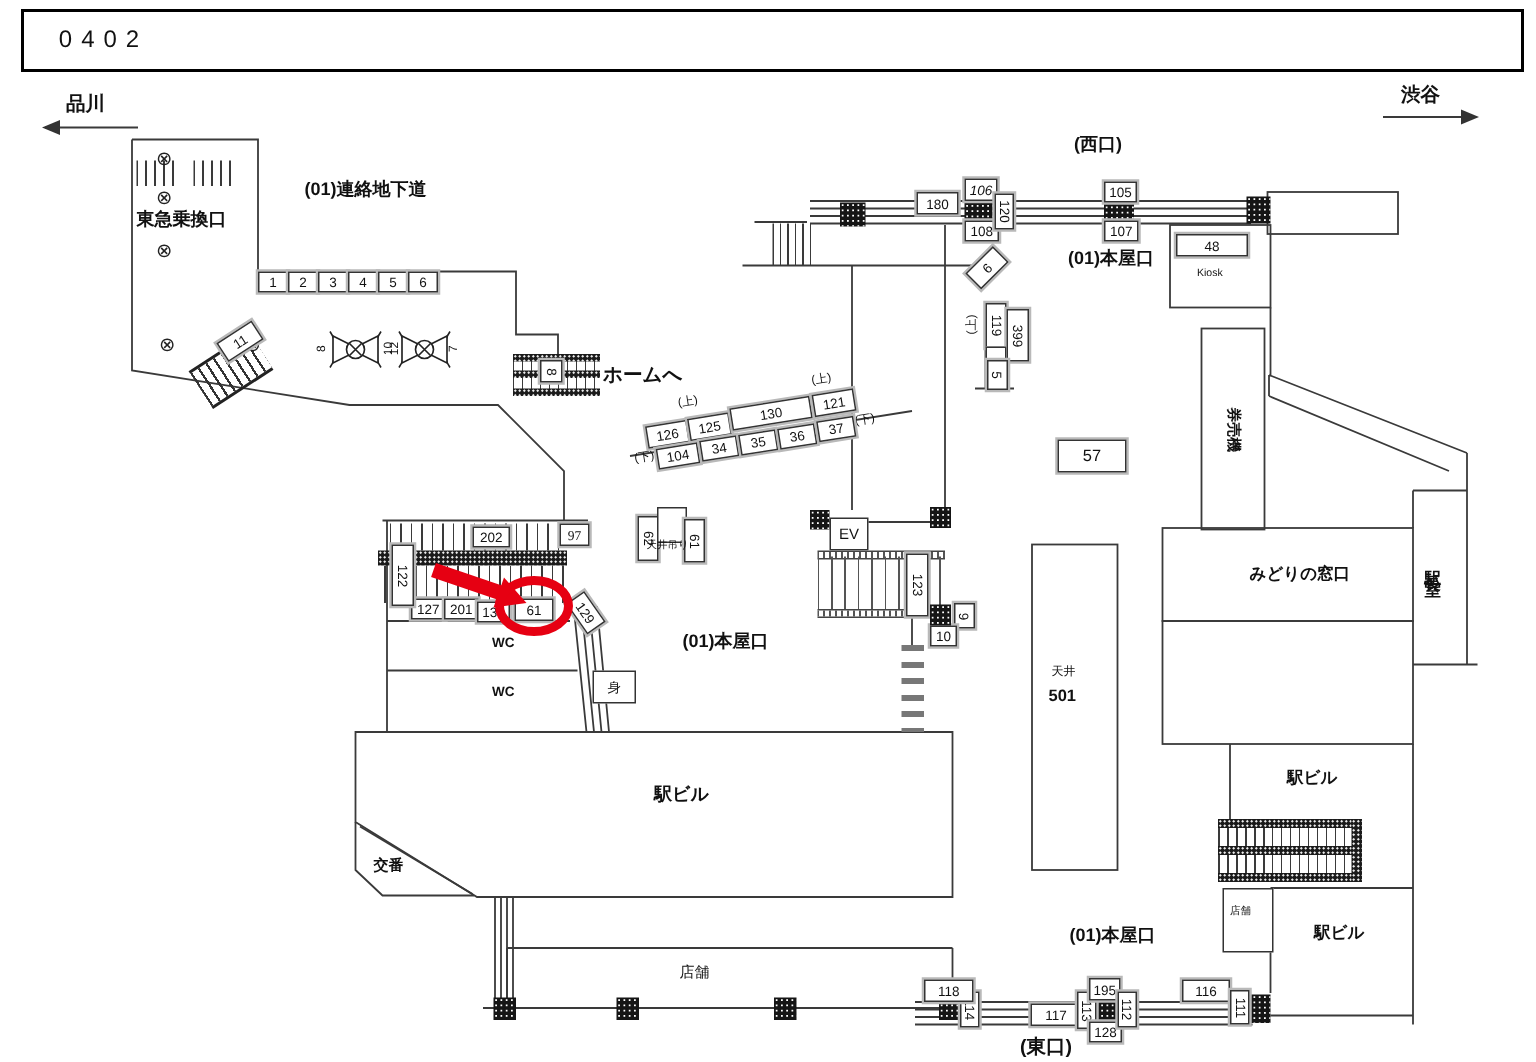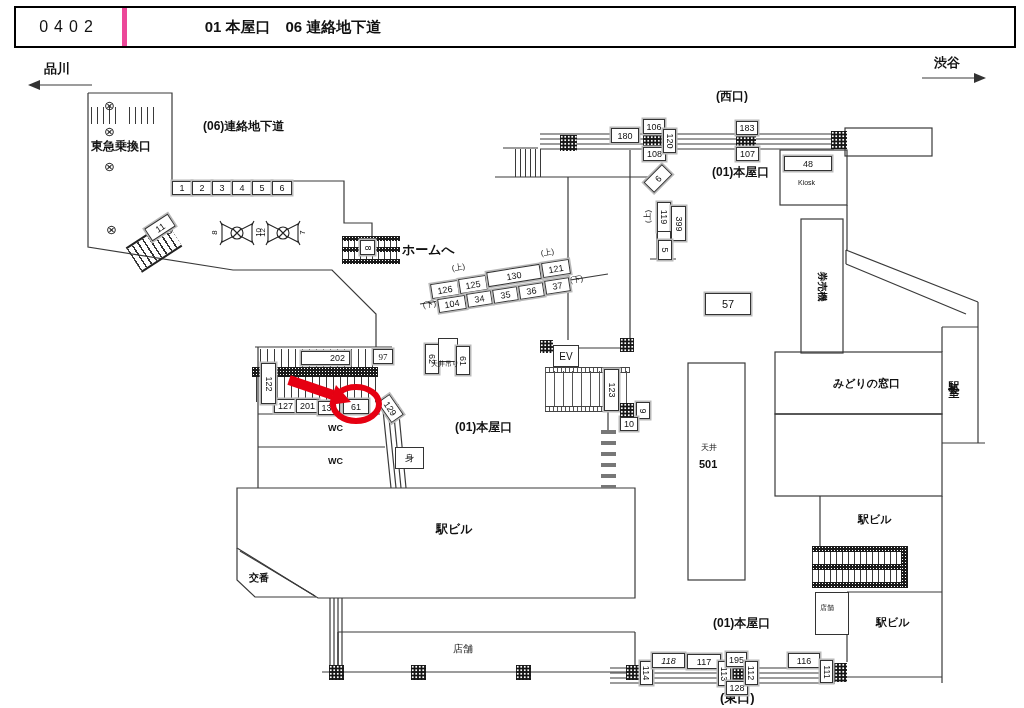--- a/index.html
+++ b/index.html
@@ -39,21 +39,20 @@
   .stairs11{position:absolute;z-index:5;border-top:2px solid #222;border-bottom:2px solid #222;
         background-image:repeating-linear-gradient(90deg,#333 0 1.5px,transparent 1.5px 6px);}
 </style>
 </head>
 <body>
 
 <div id="page">
 
   <div class="hdr">
     <div class="cell" style="width:106px;font-size:16px;letter-spacing:6px;">0402</div>
-    <div class="cell" style="width:332px;font-size:15px;font-weight:bold;">01 本屋口　06 連絡地下道</div>
   </div>
 
   <svg class="layer" width="1024" height="708" viewBox="0 0 1024 708">
     <g stroke="#3a3a3a" stroke-width="1.2" fill="none">
 
       <path d="M88,93 H172 V181 H302 M302,181 H344 V223 H372 V238"></path>
       <path d="M88,93 V247 L233,270 H332 L376,314 V347"></path>
       <path d="M255,347 H392 M258,347 V488 M258,414 H380 M258,447 H385"></path>
       <path d="M420,304 L608,274"></path>
 
@@ -108,21 +107,21 @@
       <path d="M268,224 L280,230 L280,236 L268,242 Z"></path>
         <path d="M298,224 L286,230 L286,236 L298,242 Z"></path>
       <circle cx="283" cy="233" r="6"></circle>
         <path d="M279,229 L287,237 M287,229 L279,237"></path>
     </g>
   </svg>
 
   <div class="lbl b" style="left:44px;top:62px;font-size:13px;">品川</div>
   <div class="lbl b" style="left:934px;top:56px;font-size:13px;">渋谷</div>
 
-  <div class="lbl b" style="left:203px;top:120px;font-size:12px;">(06)連絡地下道</div>
+  <div class="lbl b" style="left:203px;top:120px;font-size:12px;">(01)連絡地下道</div>
   <div class="lbl b" style="left:91px;top:140px;font-size:12px;">東急乗換口</div>
   <div class="lbl b" style="left:716px;top:90px;font-size:12px;">(西口)</div>
   <div class="lbl b" style="left:712px;top:166px;font-size:12px;">(01)本屋口</div>
   <div class="lbl" style="left:798px;top:179px;font-size:7px;">Kiosk</div>
   <div class="lbl" style="left:801px;top:219px;width:42px;height:134px;display:flex;align-items:center;justify-content:center;">
     <span class="vtxt" style="font-size:10px;font-weight:bold;">券売機</span>
   </div>
   <div class="lbl b" style="left:402px;top:243px;font-size:13px;">ホームへ</div>
   <div class="lbl" style="left:452px;top:264px;font-size:8px;transform:rotate(-9deg);">(上)</div>
   <div class="lbl" style="left:423px;top:301px;font-size:8px;transform:rotate(-9deg);">(下)</div>
@@ -137,21 +136,21 @@
   <div class="lbl b" style="left:948px;top:372px;font-size:11px;writing-mode:vertical-rl;letter-spacing:3px;">駅長室</div>
   <div class="lbl" style="left:701px;top:444px;font-size:8px;">天井</div>
   <div class="lbl b" style="left:699px;top:458px;font-size:11px;">501</div>
   <div class="lbl b" style="left:858px;top:513px;font-size:11px;">駅ビル</div>
   <div class="lbl b" style="left:876px;top:616px;font-size:11px;">駅ビル</div>
   <div class="lbl b" style="left:436px;top:523px;font-size:12px;">駅ビル</div>
   <div class="lbl" style="left:820px;top:604px;font-size:7px;z-index:13;">店舗</div>
   <div class="lbl" style="left:453px;top:643px;font-size:10px;">店舗</div>
   <div class="lbl b" style="left:249px;top:572px;font-size:10px;">交番</div>
   <div class="lbl b" style="left:713px;top:617px;font-size:12px;">(01)本屋口</div>
-  <div class="lbl b" style="left:720px;top:691px;font-size:13px;">(東口)</div>
+  <div class="lbl b" style="left:680px;top:691px;font-size:13px;">(東口)</div>
 
   <span class="sym" style="left:104px;top:98px;">⊗</span>
   <span class="sym" style="left:104px;top:124px;">⊗</span>
   <span class="sym" style="left:104px;top:159px;">⊗</span>
   <span class="sym" style="left:106px;top:222px;">⊗</span>
   <span class="sym" style="left:163px;top:222px;">⊗</span>
 
   <div class="posts posts6" style="left:91px;top:107px;width:27px;height:17px;"></div>
   <div class="posts posts6" style="left:129px;top:107px;width:27px;height:17px;"></div>
   <div class="stairs11" style="left:130px;top:232px;width:48px;height:26px;transform:rotate(-33deg);"></div>
@@ -211,21 +210,21 @@
   <div class="box" style="left:542px;top:261px;width:26px;height:13px;transform:rotate(-9deg);">121</div>
   <div class="box" style="left:438px;top:297px;width:26px;height:12px;transform:rotate(-9deg);">104</div>
   <div class="box" style="left:467px;top:292px;width:23px;height:12px;transform:rotate(-9deg);">34</div>
   <div class="box" style="left:493px;top:288px;width:23px;height:12px;transform:rotate(-9deg);">35</div>
   <div class="box" style="left:519px;top:284px;width:23px;height:12px;transform:rotate(-9deg);">36</div>
   <div class="box" style="left:545px;top:279px;width:23px;height:12px;transform:rotate(-9deg);">37</div>
 
   <div class="box" style="left:261px;top:363px;width:13px;height:39px;z-index:13;">
       <span class="vtxt">122</span>
     </div>
-  <div class="box" style="left:301px;top:351px;width:23px;height:12px;padding-left:24px;">202</div>
+  <div class="box" style="left:315px;top:351px;width:23px;height:12px;">202</div>
   <div class="box" style="left:373px;top:349px;width:18px;height:13px;font-family:Liberation Serif, serif;">97</div>
   <div class="box" style="left:274px;top:399px;width:21px;height:12px;">127</div>
   <div class="box" style="left:296px;top:399px;width:21px;height:12px;text-align:right;">201</div>
   <div class="box" style="left:318px;top:401px;width:20px;height:12px;">131</div>
   <div class="box" style="left:343px;top:399px;width:24px;height:13px;">61</div>
   <div class="box" style="left:378px;top:401px;width:23px;height:13px;transform:rotate(55deg);">129</div>
 
   <div class="box" style="left:425px;top:344px;width:12px;height:28px;">
       <span class="vtxt">62</span>
     </div>
@@ -239,26 +238,26 @@
   <div class="box noshadow" style="left:553px;top:345px;width:24px;height:20px;font-size:10px;">EV</div>
   <div class="box" style="left:604px;top:369px;width:13px;height:40px;z-index:13;">
       <span class="vtxt">123</span>
     </div>
   <div class="box" style="left:636px;top:402px;width:12px;height:15px;">
       <span class="vtxt">9</span>
     </div>
   <div class="box" style="left:620px;top:417px;width:16px;height:12px;">10</div>
 
   <div class="box" style="left:611px;top:128px;width:26px;height:13px;">180</div>
-  <div class="box" style="left:643px;top:119px;width:20px;height:13px;z-index:15;">106</div>
+  <div class="box" style="left:643px;top:119px;width:20px;height:13px;z-index:15;font-style:italic;">106</div>
   <div class="box" style="left:643px;top:147px;width:21px;height:12px;z-index:15;">108</div>
   <div class="box" style="left:663px;top:129px;width:11px;height:22px;z-index:15;">
       <span class="vtxt">120</span>
     </div>
-  <div class="box" style="left:736px;top:121px;width:20px;height:12px;z-index:15;">183</div>
+  <div class="box" style="left:736px;top:121px;width:20px;height:12px;z-index:15;">105</div>
   <div class="box" style="left:736px;top:147px;width:21px;height:12px;z-index:15;">107</div>
 
   <div class="box" style="left:784px;top:156px;width:46px;height:13px;">48</div>
   <div class="box" style="left:645px;top:171px;width:24px;height:13px;transform:rotate(-45deg);">6</div>
   <div class="box" style="left:657px;top:202px;width:12px;height:28px;">
       <span class="vtxt">119</span>
     </div>
   <div class="box" style="left:671px;top:206px;width:13px;height:33px;">
       <span class="vtxt">399</span>
     </div>
@@ -266,22 +265,22 @@
   <div class="box" style="left:658px;top:240px;width:12px;height:18px;">
       <span class="vtxt">5</span>
     </div>
   <div class="box" style="left:705px;top:293px;width:44px;height:20px;font-size:11px;">57</div>
 
   <div class="box noshadow" style="left:815px;top:592px;width:32px;height:41px;background:#fff;z-index:11;"></div>
 
   <div class="box" style="left:640px;top:661px;width:11px;height:22px;z-index:15;">
       <span class="vtxt">114</span>
     </div>
-  <div class="box" style="left:652px;top:653px;width:31px;height:13px;z-index:15;font-style:italic;">118</div>
-  <div class="box" style="left:687px;top:654px;width:32px;height:13px;z-index:15;">117</div>
+  <div class="box" style="left:616px;top:653px;width:31px;height:13px;z-index:15;">118</div>
+  <div class="box" style="left:687px;top:669px;width:32px;height:13px;z-index:15;">117</div>
   <div class="box" style="left:718px;top:661px;width:11px;height:23px;z-index:15;">
       <span class="vtxt">113</span>
     </div>
   <div class="box" style="left:726px;top:652px;width:19px;height:13px;z-index:15;">195</div>
   <div class="box" style="left:726px;top:681px;width:20px;height:12px;z-index:15;">128</div>
   <div class="box" style="left:745px;top:661px;width:11px;height:22px;z-index:15;">
       <span class="vtxt">112</span>
     </div>
   <div class="box" style="left:752px;top:653px;width:30px;height:13px;z-index:15;margin-left:36px;">116</div>
   <div class="box" style="left:820px;top:660px;width:11px;height:21px;z-index:15;">

